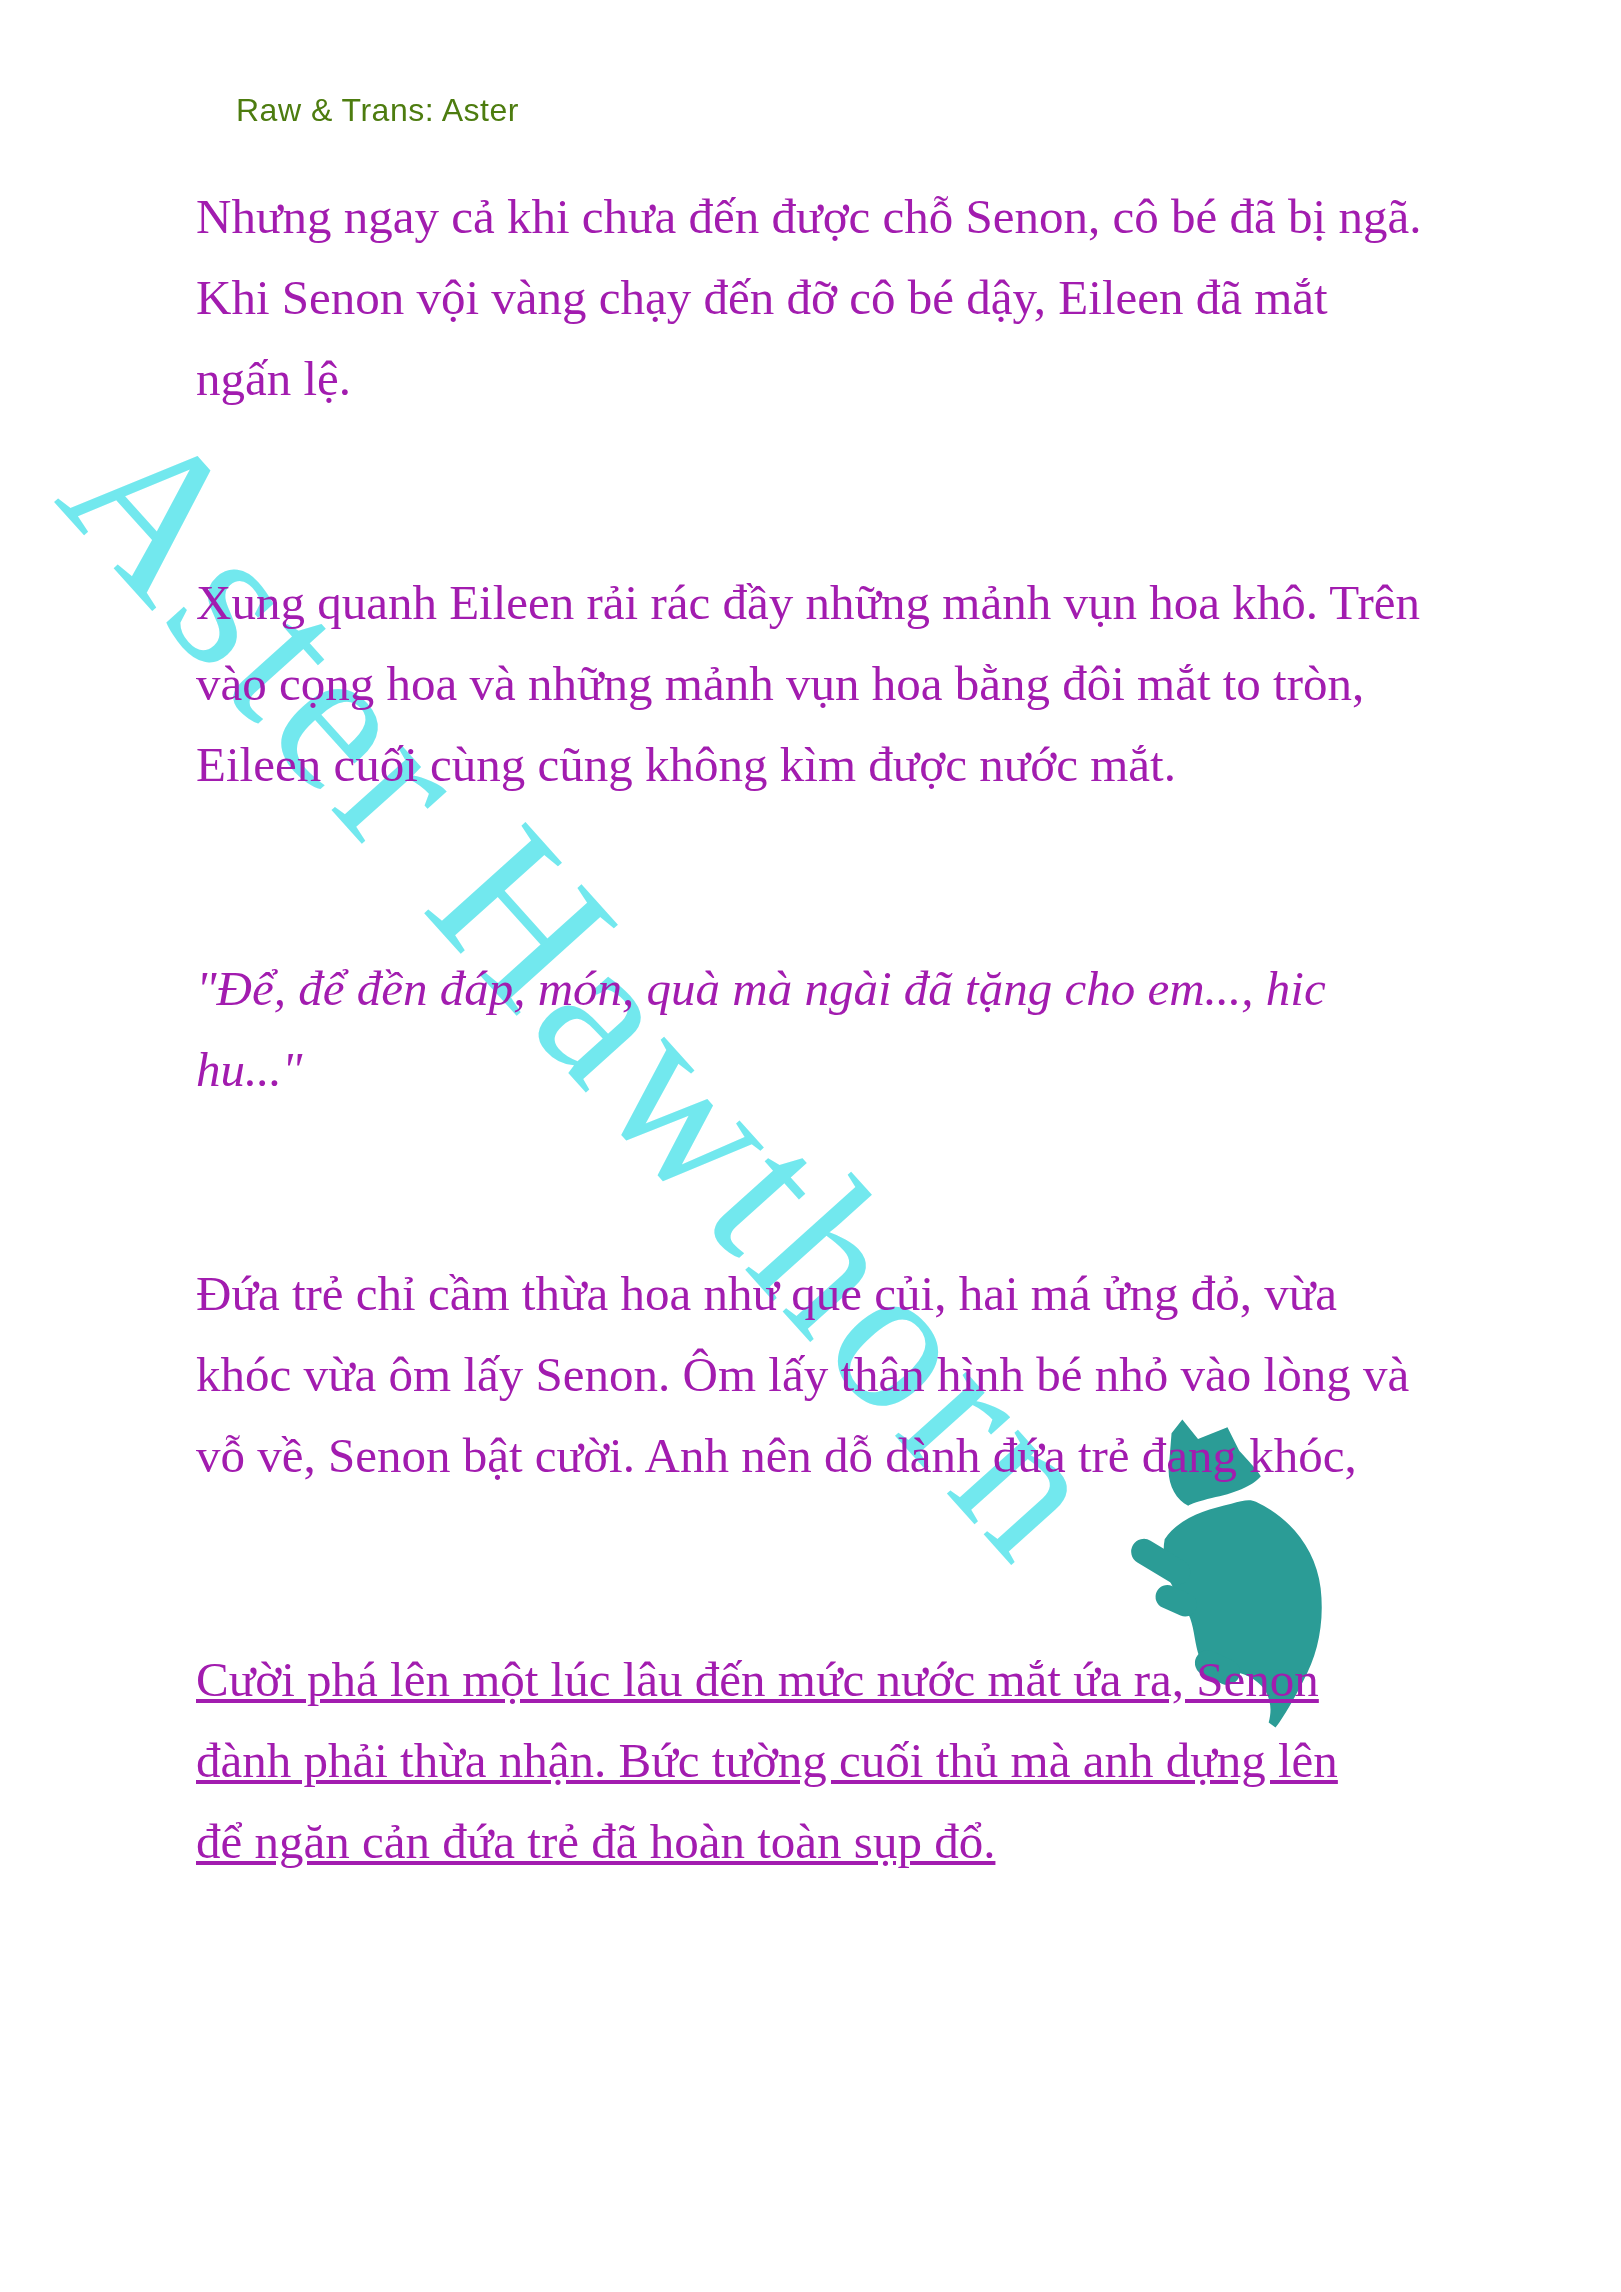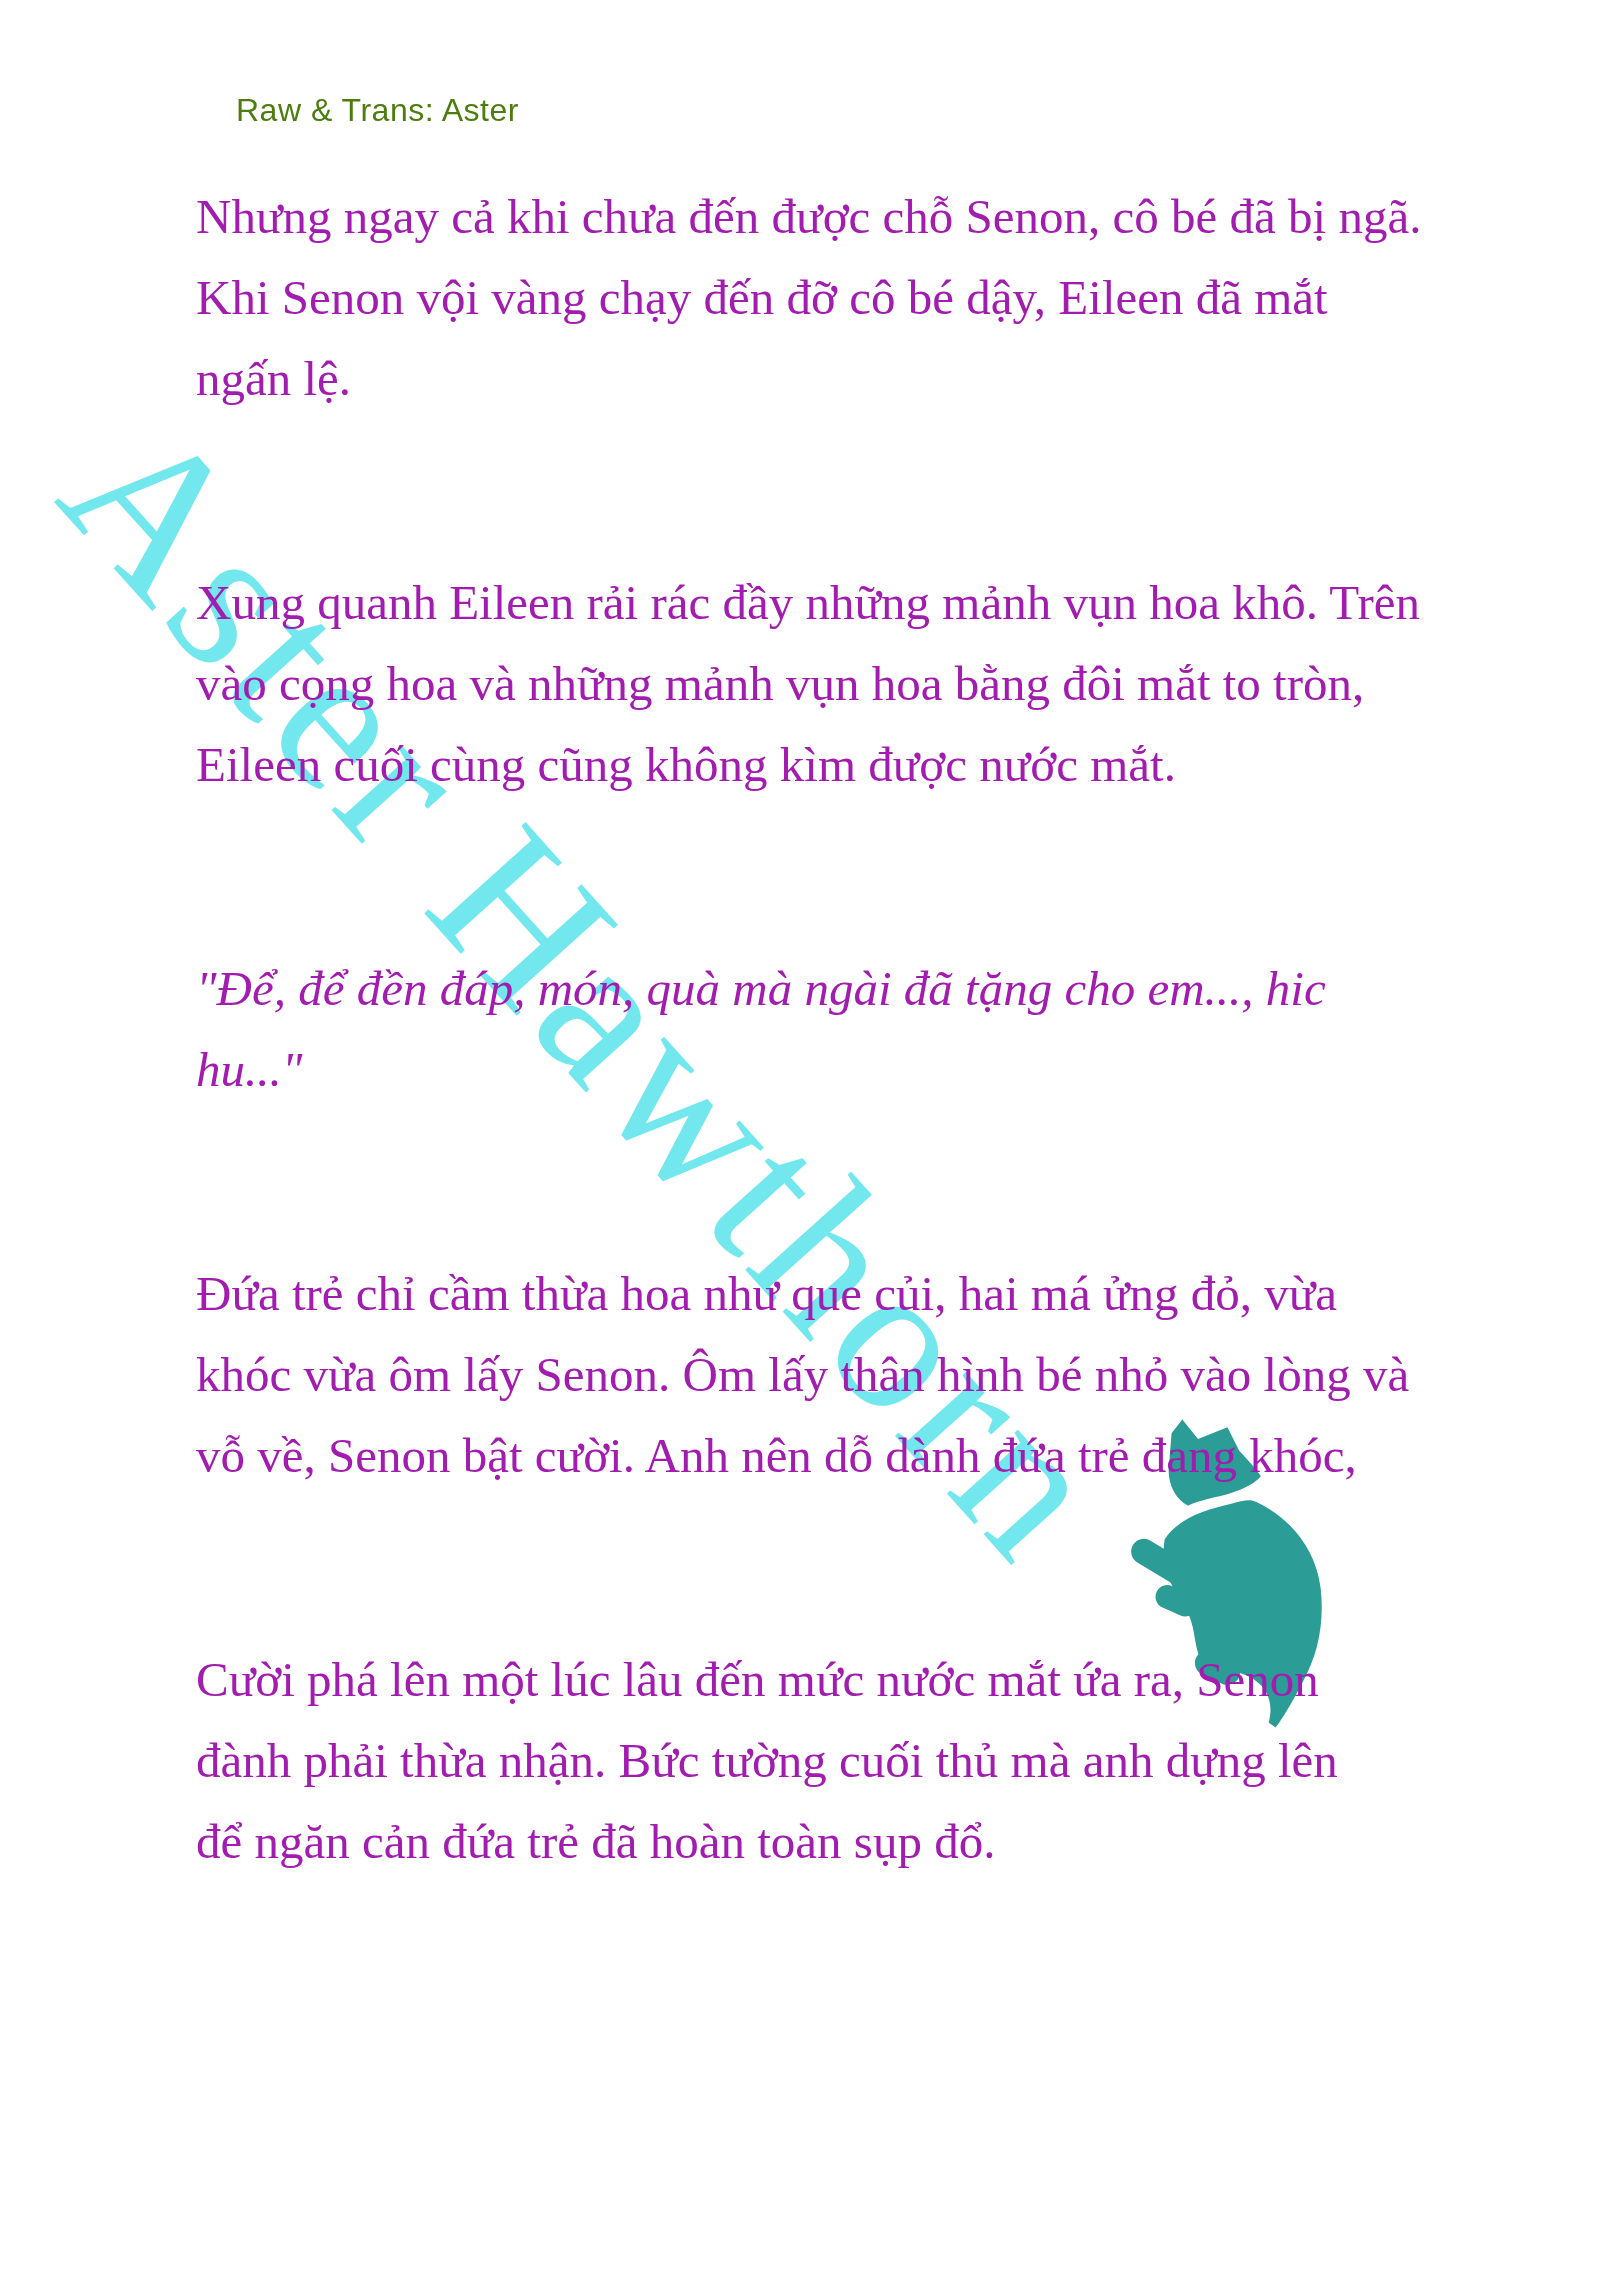--- a/index.html
+++ b/index.html
@@ -26,21 +26,21 @@
     z-index:1;user-select:none;
   }
 
   .cat{position:absolute;left:1096px;top:1390px;z-index:2;}
 
   .text-content{
     position:absolute;left:196px;top:176px;width:1264px;z-index:4;
     font-size:49px;color:#a21caf;
   }
   .para{margin:0 0 143px 0;line-height:81px;}
-  .para:last-child{margin-bottom:0;}
+  .para:last-child{margin-bottom:0;text-decoration:underline;}
   .para.italic{font-style:italic;}
   .line{white-space:nowrap;}
 </style>
 </head>
 <body>
 
 <div class="page">
 
   <div class="credit">Raw &amp; Trans: Aster</div>
 

